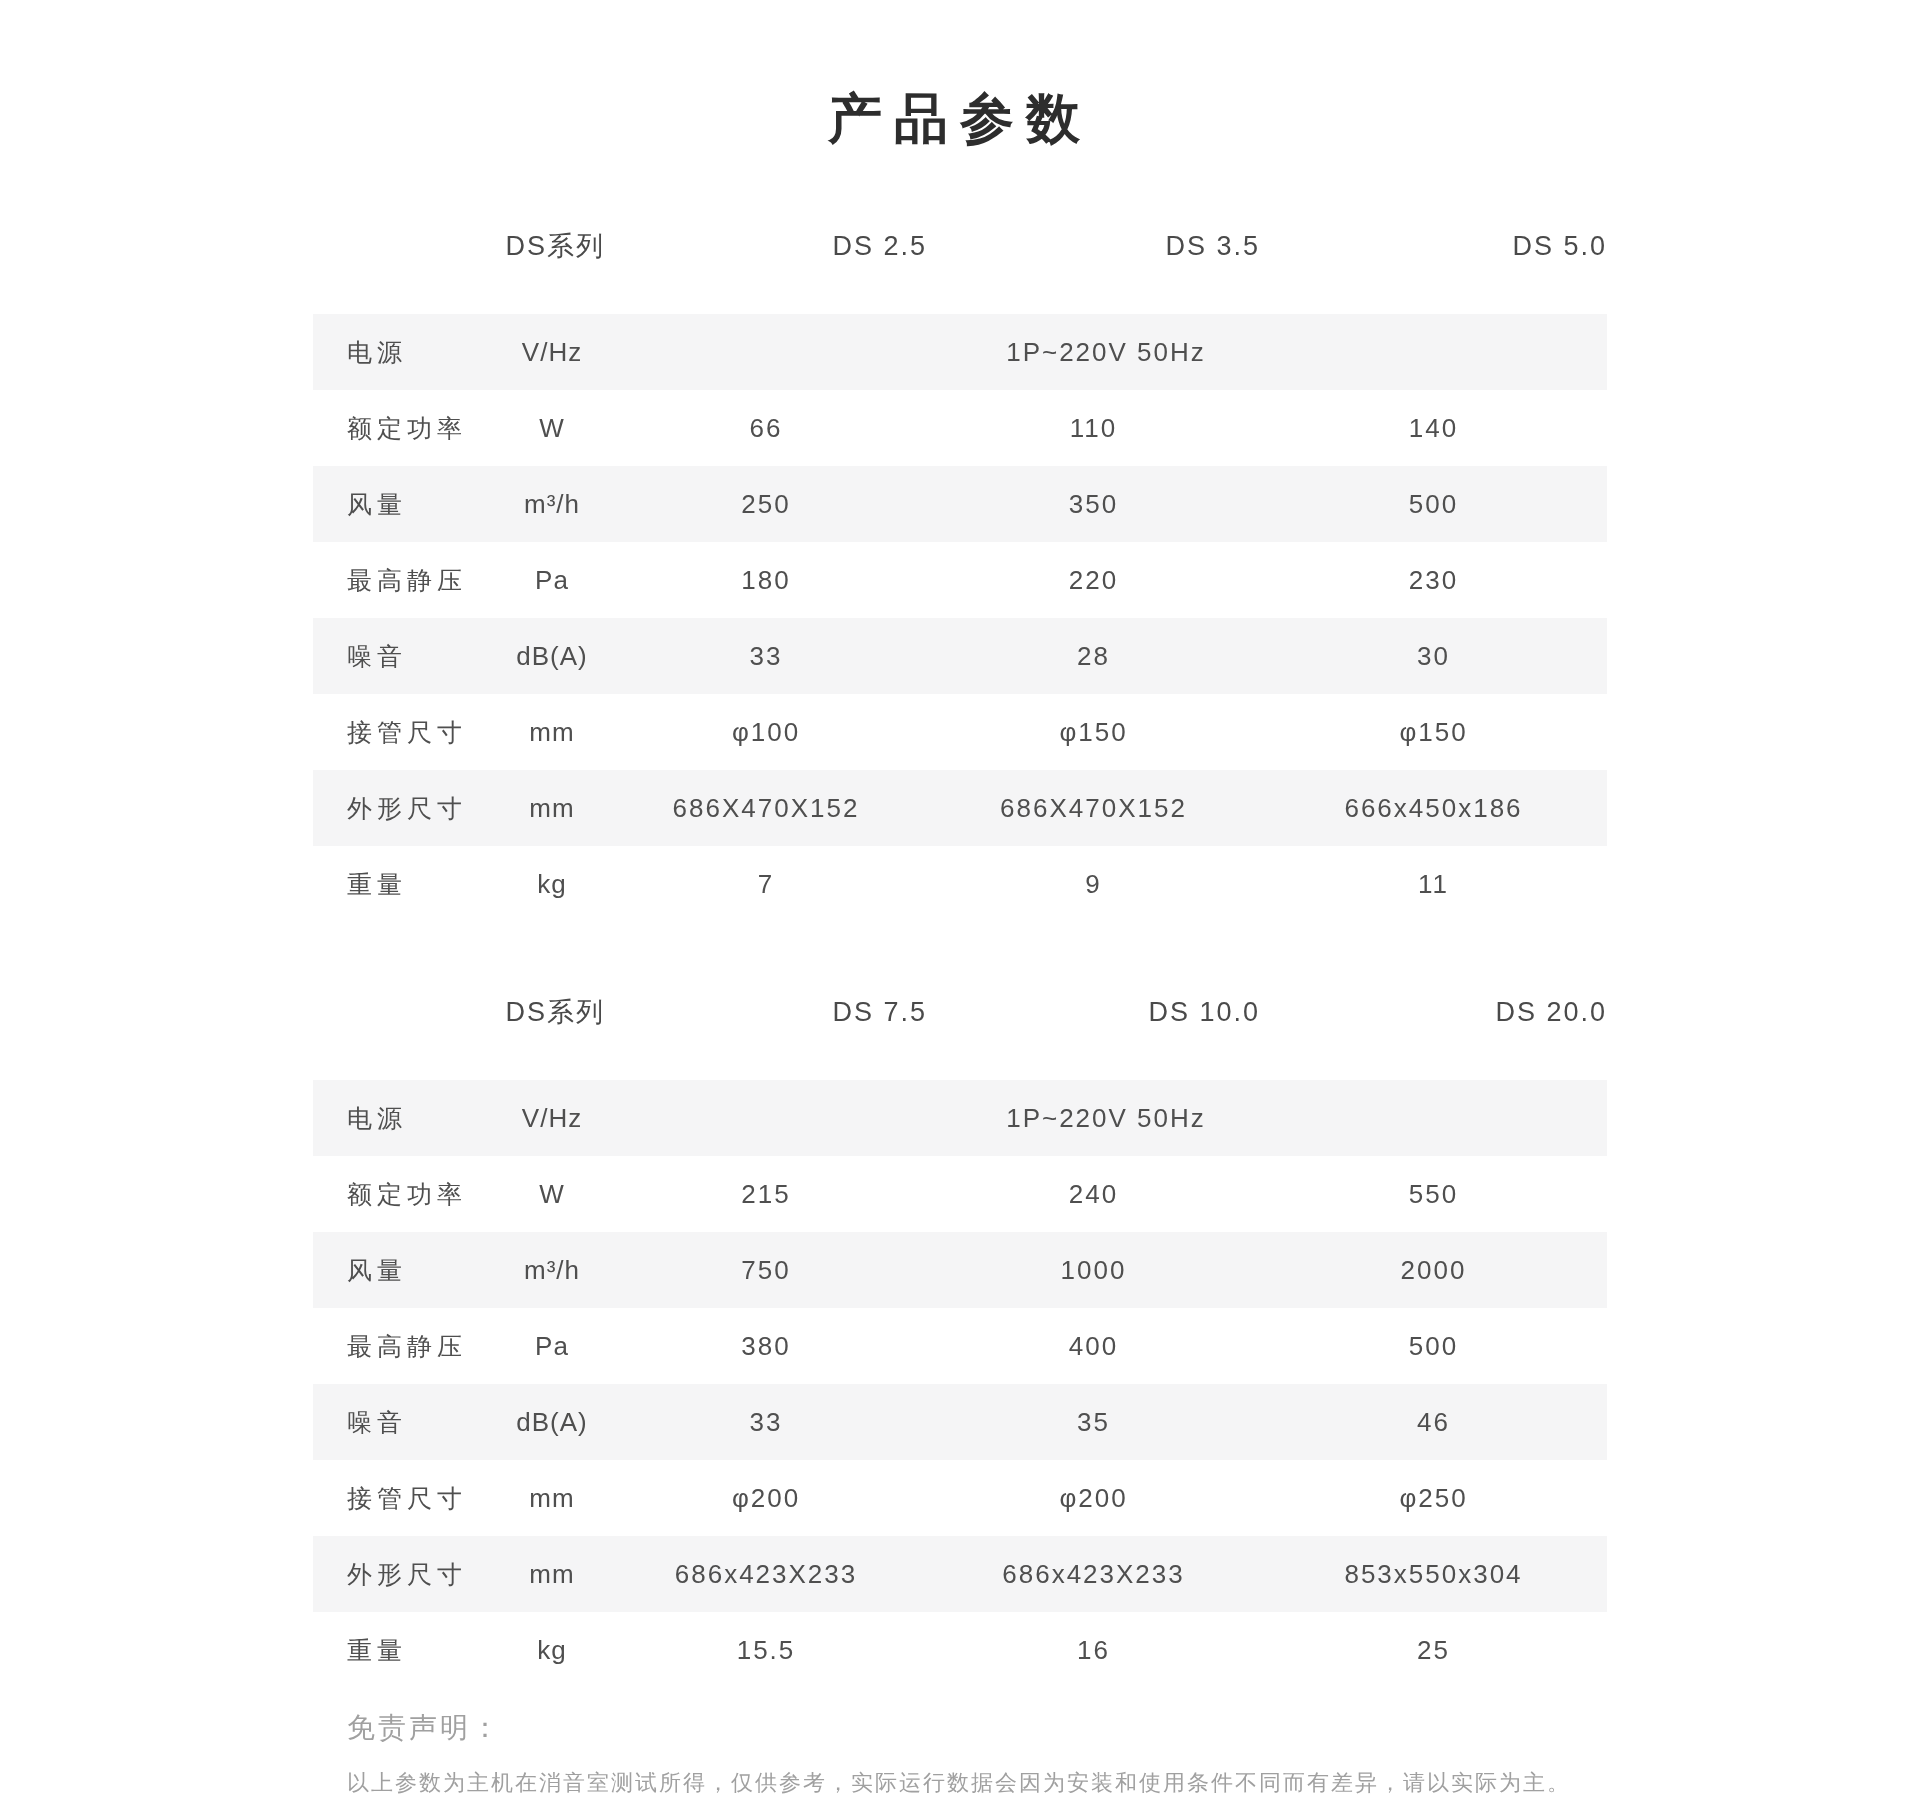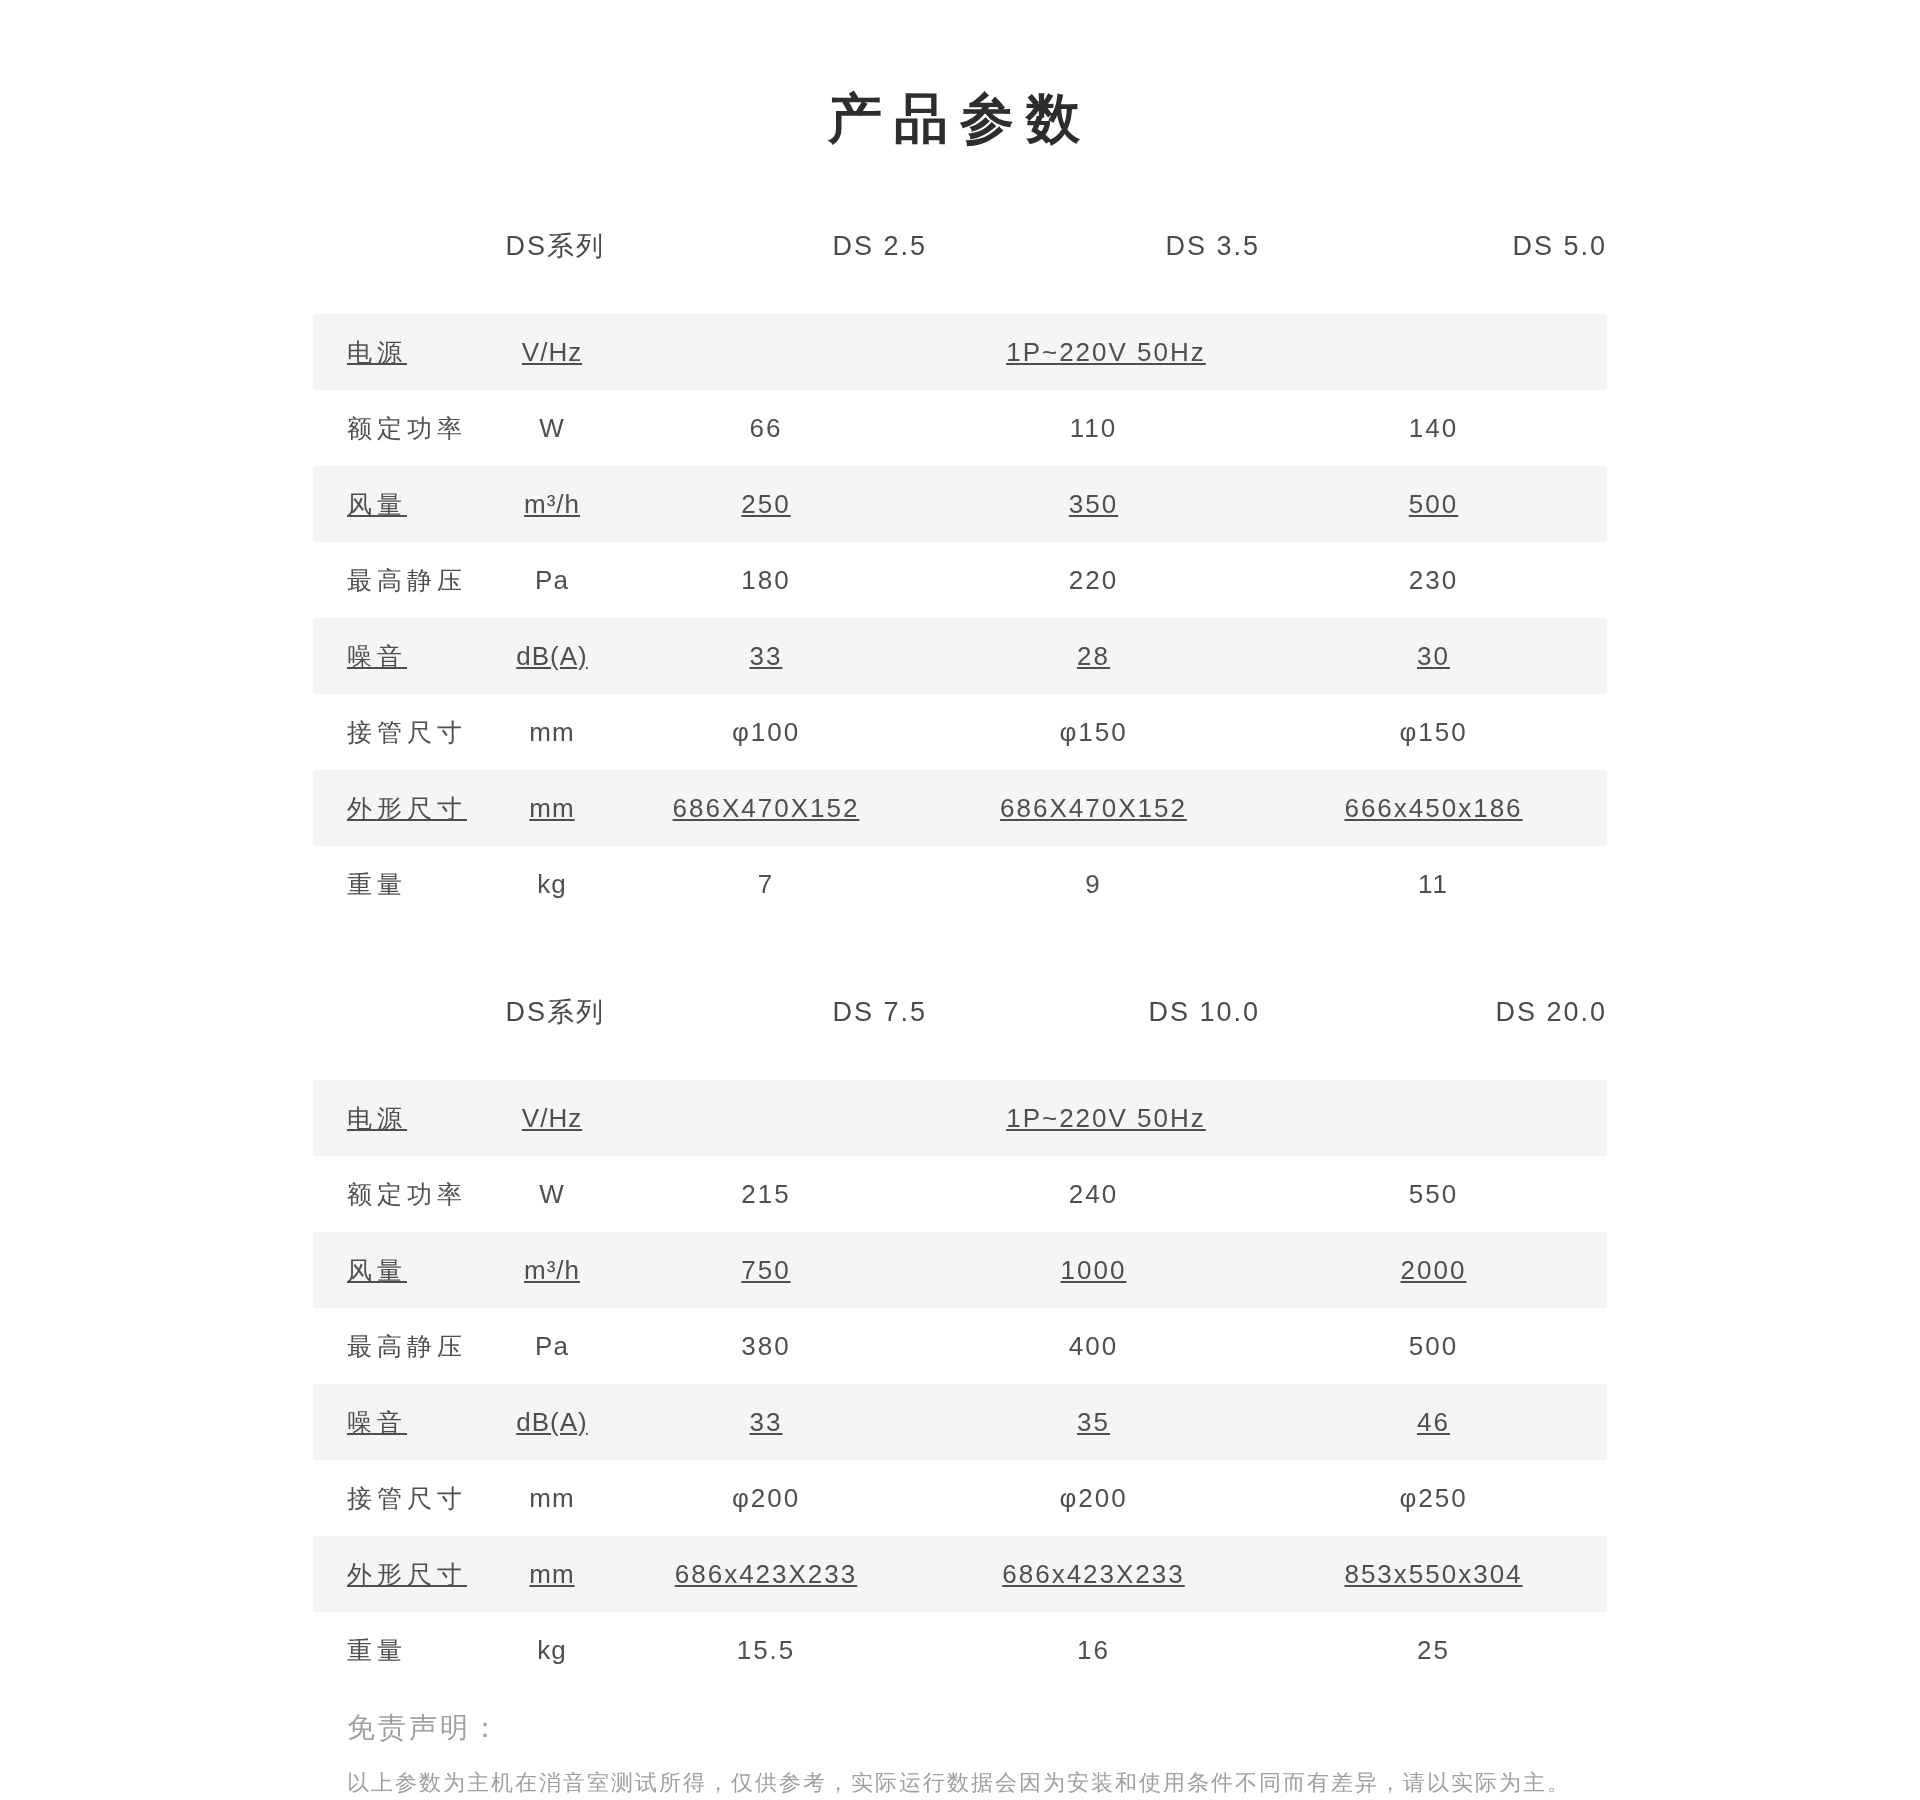--- a/index.html
+++ b/index.html
@@ -18,21 +18,21 @@
   .thead{
     display:grid;grid-template-columns:292px 322px 333px 347px;
     align-items:center;height:52px;margin-bottom:42px;
     font-size:27px;color:#4a4a4a;letter-spacing:2px;
   }
   .thead .hcell{text-align:right;}
   .trow{
     display:grid;grid-template-columns:186px 106px 322px 333px 347px;
     align-items:center;height:76px;font-size:26px;color:#4f4f4f;
   }
-  .trow.gray{background:#f5f5f6;text-decoration:underline;}
+  .trow.gray{background:#f5f5f6;}
   .cell{text-align:center;letter-spacing:2px;}
   .cell.label{text-align:left;padding-left:34px;letter-spacing:5px;font-size:25px;}
   .cell.unit{letter-spacing:1px;}
   .cell.merged{grid-column:3 / 6;text-align:center;letter-spacing:2px;}
   .disclaimer-heading{
     margin:26px 0 0 347px;font-size:28px;color:#a0a0a0;letter-spacing:3px;line-height:28px;
   }
   .disclaimer-text{
     margin:26px 0 16px 347px;font-size:22px;color:#a0a0a0;letter-spacing:2px;line-height:30px;
   }

